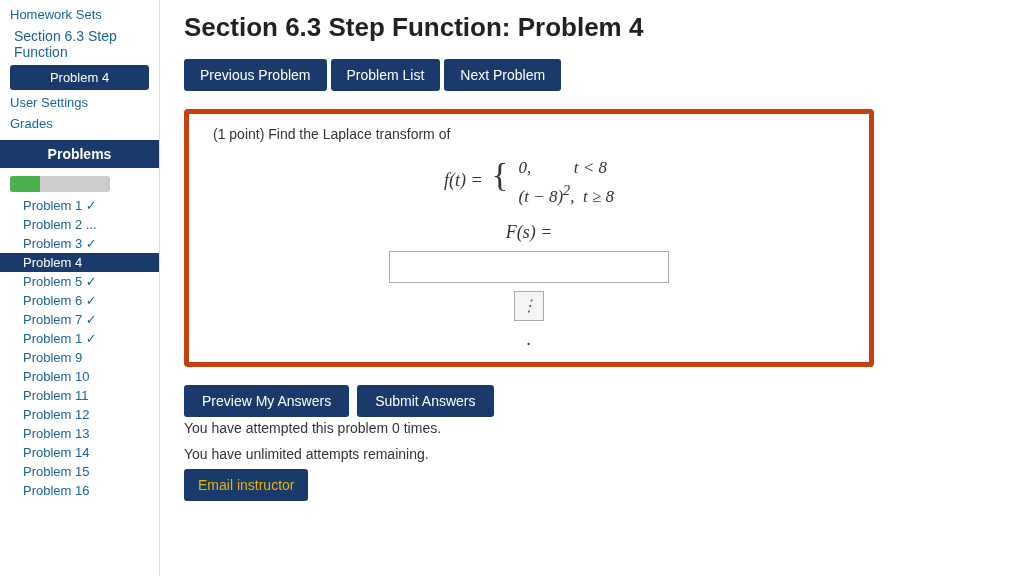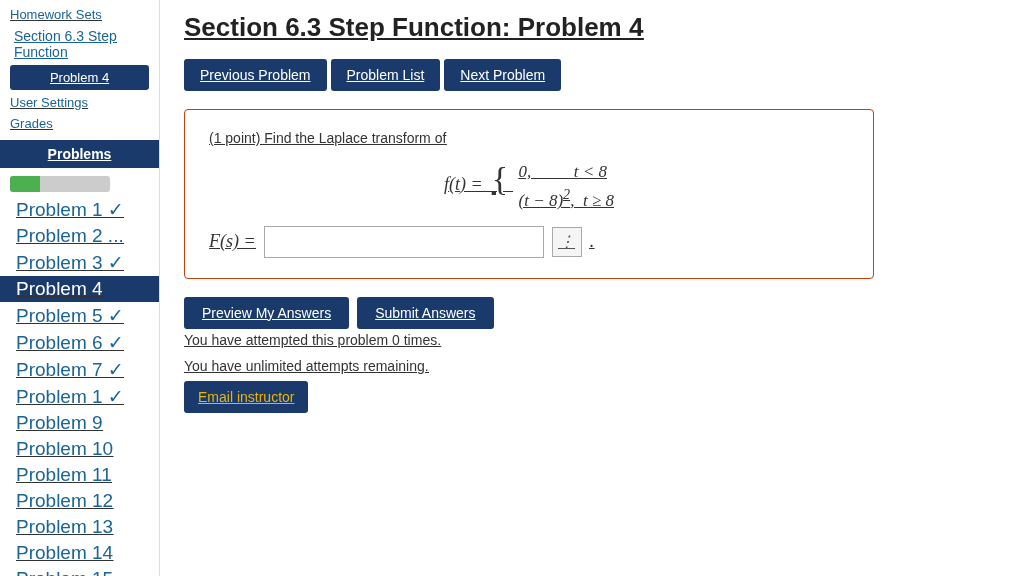--- a/index.html
+++ b/index.html
@@ -1,15 +1,15 @@
 <!DOCTYPE html>
 <html><head>
   <meta charset="utf-8">
   <style>
-    * { box-sizing: border-box; margin: 0; padding: 0; text-decoration: underline; }
+    * { box-sizing: border-box; margin: 0; padding: 0; }
     body { font-family: Arial, sans-serif; font-size: 14px; color: #333; display: flex; height: 576px; overflow: hidden; }
 
     
     #sidebar {
       width: 160px;
       min-width: 160px;
       background: #fff;
       border-right: 1px solid #ddd;
       overflow-y: auto;
       padding-top: 4px;
@@ -61,22 +61,22 @@
       border-radius: 3px;
       overflow: hidden;
       display: flex;
     }
     .progress-bar-green {
       width: 30%;
       background: #4caf50;
     }
     .sidebar-problem-item {
       display: block;
-      padding: 2px 16px;
-      font-size: 19px;
+      padding: 2px 23px;
+      font-size: 13px;
       color: #1a6496;
       cursor: pointer;
       text-decoration: none;
     }
     .sidebar-problem-item.active {
       background: #1a3a6b;
       color: #fff;
       border-radius: 0;
     }
 
@@ -102,23 +102,23 @@
       background: #1a3a6b;
       color: #fff;
       border: none;
       padding: 8px 16px;
       border-radius: 3px;
       font-size: 14px;
       cursor: pointer;
     }
 
     .problem-box {
-      border: 1px solid #c2410c;
+      border: 5px solid #c2410c;
       border-radius: 4px;
-      padding: 20px 24px;
+      padding: 12px 24px;
       margin-bottom: 18px;
       background: #fff;
       max-width: 690px;
     }
     .problem-statement {
       font-size: 14px;
       margin-bottom: 16px;
     }
     .math-display {
       text-align: center;
@@ -127,20 +127,21 @@
       margin-bottom: 15px;
       font-family: "Times New Roman", serif;
     }
     .answer-row {
       display: flex;
       align-items: center;
       gap: 8px;
       font-family: "Times New Roman", serif;
       font-size: 18px;
       font-style: italic;
+      flex-direction: column;
     }
     .answer-input {
       width: 280px;
       height: 32px;
       border: 1px solid #aaa;
       padding: 2px 6px;
       font-size: 14px;
       font-style: normal;
     }
     .matrix-icon {

